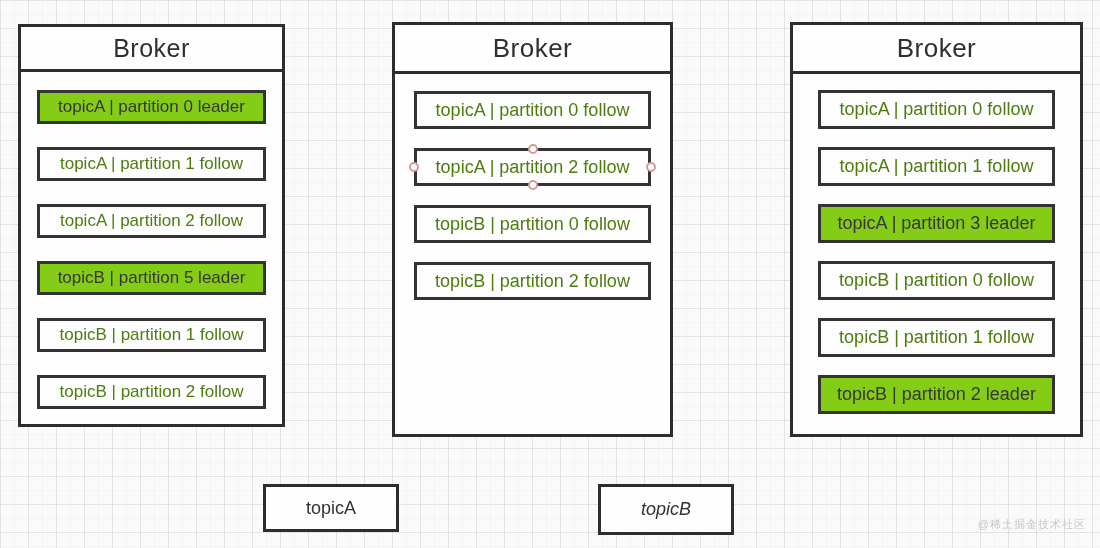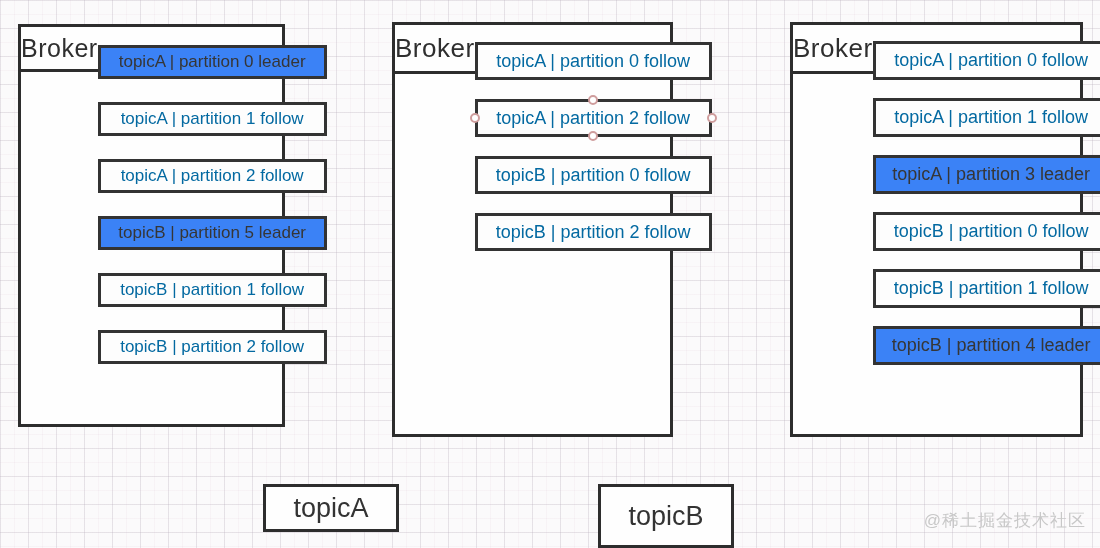--- a/index.html
+++ b/index.html
@@ -18,46 +18,46 @@
       linear-gradient(to right,  rgba(225,205,215,0.16) 1px, transparent 1px),
       linear-gradient(to bottom, rgba(225,205,215,0.16) 1px, transparent 1px);
     background-size: 28px 28px, 28px 28px, 14px 14px, 14px 14px;
   }
   .broker {
     position: absolute;
     background: #fefefe;
     border: 3px solid #2d2d2d;
     box-sizing: border-box;
     display: flex;
-    flex-direction: row;
+    flex-direction: column;
   }
   .broker-title {
     flex: 0 0 auto;
     border-bottom: 3px solid #2d2d2d;
     display: flex; align-items: center; justify-content: center;
     font-size: 26px;
     color: #2f2f2f;
     letter-spacing: 0.5px;
   }
   .broker-body {
     flex: 1 1 auto;
     display: flex;
     flex-direction: column;
     align-items: center;
   }
   .partition {
     box-sizing: border-box;
     border: 3px solid #333333;
     background: #fdfdfd;
-    color: #0369a1;
+    color: #4d7c0f;
     display: flex; align-items: center; justify-content: center;
     white-space: nowrap;
   }
   .partition.leader {
-    background: #3b82f6;
+    background: #84cc16;
     color: #363636;
   }
   .partition.selected { position: relative; }
   .handle {
     position: absolute;
     width: 10px; height: 10px;
     border-radius: 50%;
     background: #ffffff;
     border: 2px solid #cf9d9d;
     box-sizing: border-box;
@@ -84,31 +84,31 @@
   #broker-2 .broker-title { height: 46px; }
   #broker-2 .broker-body { padding: 16px 0 18px 0; gap: 18px; }
   #broker-2 .partition { width: 237px; height: 39px; font-size: 18px; }
 
   .topic-box {
     position: absolute;
     box-sizing: border-box;
     border: 3px solid #2d2d2d;
     background: #fefefe;
     display: flex; align-items: center; justify-content: center;
-    font-size: 27px;
+    font-size: 18px;
     color: #333333;
   }
   #topic-a { left: 263px; top: 484px; width: 136px; height: 48px; }
-  #topic-b { left: 598px; top: 484px; width: 136px; height: 64px; }
+  #topic-b { left: 598px; top: 484px; width: 136px; height: 51px; font-style: italic; }
 
   .watermark {
     position: absolute;
     right: 14px;
     bottom: 16px;
-    font-size: 17px;
+    font-size: 11px;
     color: #c8c8c8;
     letter-spacing: 1px;
   }
 </style>
 </head>
 <body>
 
 <div class="canvas">
 
   <div class="broker" id="broker-0">
@@ -139,21 +139,21 @@
   </div>
 
   <div class="broker" id="broker-2">
     <div class="broker-title">Broker</div>
     <div class="broker-body">
       <div class="partition">topicA | partition 0 follow</div>
       <div class="partition">topicA | partition 1 follow</div>
       <div class="partition leader">topicA | partition 3 leader</div>
       <div class="partition">topicB | partition 0 follow</div>
       <div class="partition">topicB | partition 1 follow</div>
-      <div class="partition leader">topicB | partition 4 leader</div>
+      <div class="partition leader">topicB | partition 2 leader</div>
     </div>
   </div>
 
   <div class="topic-box" id="topic-a">topicA</div>
   <div class="topic-box" id="topic-b">topicB</div>
 
   <div class="watermark">@稀土掘金技术社区</div>
 
 </div>
 

